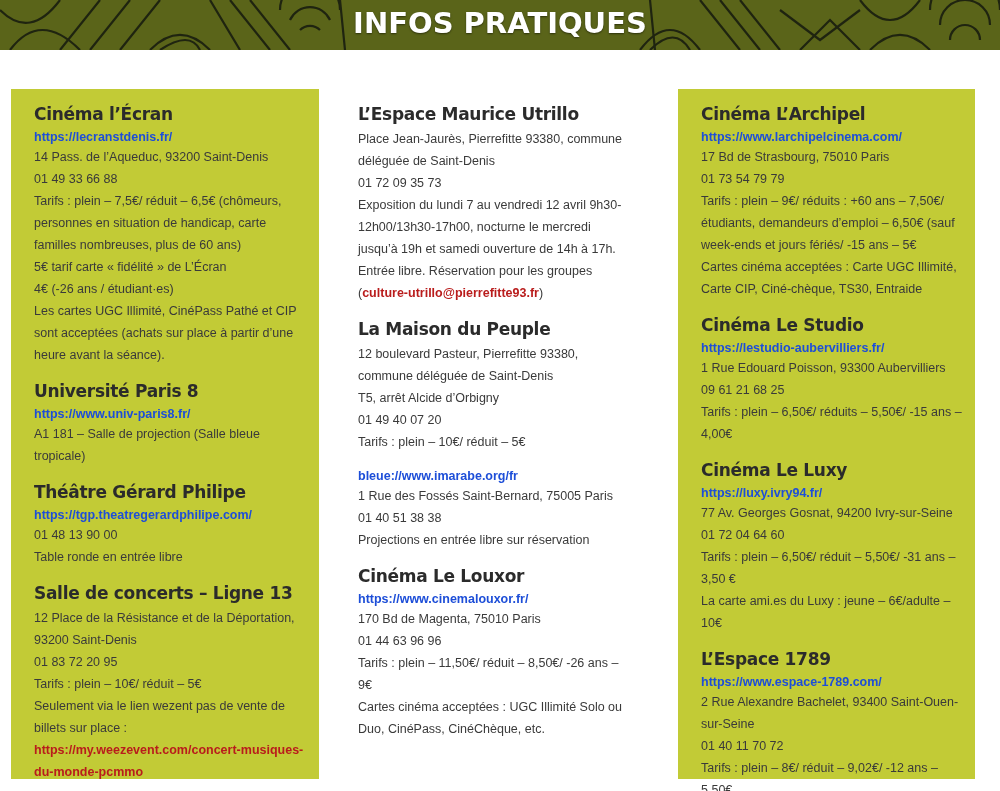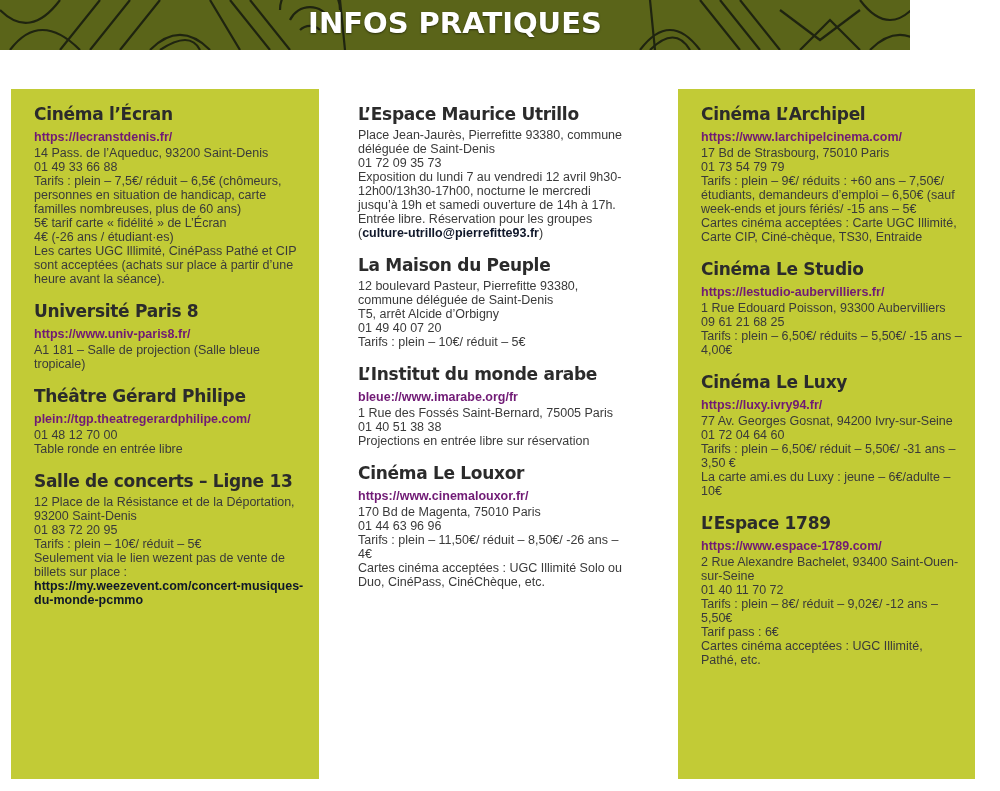--- a/index.html
+++ b/index.html
@@ -1,33 +1,33 @@
 <!DOCTYPE html>
 <html><head>
 <meta charset="utf-8">
 <style>
   html, body { margin:0; padding:0; }
   body { width:1000px; height:791px; background:#ffffff; position:relative; overflow:hidden;
          font-family:"Liberation Sans", sans-serif; color:#3a3a3a; }
-  .banner { position:absolute; left:0; top:0; width:910px; height:50px; background:#5a6419; overflow:hidden; }
+  .banner { position:absolute; left:0; top:0; width:1000px; height:50px; background:#5a6419; overflow:hidden; }
   .banner svg { position:absolute; left:0; top:0; }
   .banner-title { position:absolute; left:0; right:0; top:6px; text-align:center; color:#ffffff;
                   font-family:"DejaVu Sans", sans-serif; font-weight:bold; font-size:29px; letter-spacing:0;
                   text-shadow:0 1px 2px rgba(0,0,0,0.5); }
   .col { position:absolute; top:89px; height:690px; box-sizing:border-box; padding:14px 13px 0 13px; }
   .col.green { background:#c2cb36;padding-left:23px; }
   .col.left { left:11px; width:308px; }
   .col.mid { left:345px; width:300px; padding-top:14px; }
   .col.right { left:678px; width:297px; }
   .venue { margin-bottom:14px; }
   .venue h3 { margin:0 0 3px 0; font-family:"DejaVu Sans", sans-serif; font-weight:bold; font-size:17px;
               color:#2b2b2b; letter-spacing:-0.3px; line-height:22px; }
-  .venue .url { display:block; color:#701a75; font-size:12.5px; line-height:18px; text-decoration:none; font-weight:bold; }
-  .venue .line { font-size:12.5px; line-height:14px; color:#3a3a3a; }
-  .link-inline { color:#0f172a; font-weight:bold; text-decoration:none; }
+  .venue .url { display:block; color:#1d4ed8; font-size:12.5px; line-height:18px; text-decoration:none; font-weight:bold; }
+  .venue .line { font-size:12.5px; line-height:22px; color:#3a3a3a; }
+  .link-inline { color:#b91c1c; font-weight:bold; text-decoration:none; }
 </style>
 </head>
 <body>
 
 <div class="banner">
   <svg width="1000" height="50" viewBox="0 0 1000 50">
     <g fill="none" stroke="#1f2410" stroke-width="2.2">
       <path d="M0 10 Q30 40 60 0 M10 50 Q40 10 80 50 M60 50 L100 0 M90 50 L130 0 M120 50 L160 0"></path>
       <path d="M150 50 Q180 20 210 50 M160 50 Q190 30 200 50 M210 0 L240 50 M230 0 L270 50 M250 0 L290 50"></path>
       <path d="M280 10 A30 30 0 0 1 340 10 M290 20 A22 22 0 0 1 330 20 M300 30 A14 14 0 0 1 320 30"></path>
@@ -51,22 +51,22 @@
     <div class="line">4€ (-26 ans / étudiant·es)</div>
     <div class="line">Les cartes UGC Illimité, CinéPass Pathé et CIP sont acceptées (achats sur place à partir d’une heure avant la séance).</div>
   </div>
   <div class="venue">
     <h3>Université Paris 8</h3>
     <a class="url" href="#">https://www.univ-paris8.fr/</a>
     <div class="line">A1 181 – Salle de projection (Salle bleue tropicale)</div>
   </div>
   <div class="venue">
     <h3>Théâtre Gérard Philipe</h3>
-    <a class="url" href="#">plein://tgp.theatregerardphilipe.com/</a>
-    <div class="line">01 48 12 70 00</div>
+    <a class="url" href="#">https://tgp.theatregerardphilipe.com/</a>
+    <div class="line">01 48 13 90 00</div>
     <div class="line">Table ronde en entrée libre</div>
   </div>
   <div class="venue">
     <h3>Salle de concerts – Ligne 13</h3>
     <div class="line">12 Place de la Résistance et de la Déportation, 93200 Saint-Denis</div>
     <div class="line">01 83 72 20 95</div>
     <div class="line">Tarifs : plein – 10€/ réduit – 5€</div>
     <div class="line"><span>Seulement via le lien wezent pas de vente de billets sur place : </span><a class="link-inline" href="#">https://my.weezevent.com/concert-musiques-du-monde-pcmmo</a></div>
   </div>
 </div>
@@ -81,32 +81,31 @@
     <div class="line">(<a class="link-inline" href="#">culture-utrillo@pierrefitte93.fr</a>)</div>
   </div>
   <div class="venue">
     <h3>La Maison du Peuple</h3>
     <div class="line">12 boulevard Pasteur, Pierrefitte 93380, commune déléguée de Saint-Denis</div>
     <div class="line">T5, arrêt Alcide d’Orbigny</div>
     <div class="line">01 49 40 07 20</div>
     <div class="line">Tarifs : plein – 10€/ réduit – 5€</div>
   </div>
   <div class="venue">
-    <h3>L’Institut du monde arabe</h3>
     <a class="url" href="#">bleue://www.imarabe.org/fr</a>
     <div class="line">1 Rue des Fossés Saint-Bernard, 75005 Paris</div>
     <div class="line">01 40 51 38 38</div>
     <div class="line">Projections en entrée libre sur réservation</div>
   </div>
   <div class="venue">
     <h3>Cinéma Le Louxor</h3>
     <a class="url" href="#">https://www.cinemalouxor.fr/</a>
     <div class="line">170 Bd de Magenta, 75010 Paris</div>
     <div class="line">01 44 63 96 96</div>
-    <div class="line">Tarifs : plein – 11,50€/ réduit – 8,50€/ -26 ans – 4€</div>
+    <div class="line">Tarifs : plein – 11,50€/ réduit – 8,50€/ -26 ans – 9€</div>
     <div class="line">Cartes cinéma acceptées : UGC Illimité Solo ou Duo, CinéPass, CinéChèque, etc.</div>
   </div>
 </div>
 
 <div class="col green right">
   <div class="venue">
     <h3>Cinéma L’Archipel</h3>
     <a class="url" href="#">https://www.larchipelcinema.com/</a>
     <div class="line">17 Bd de Strasbourg, 75010 Paris</div>
     <div class="line">01 73 54 79 79</div>

